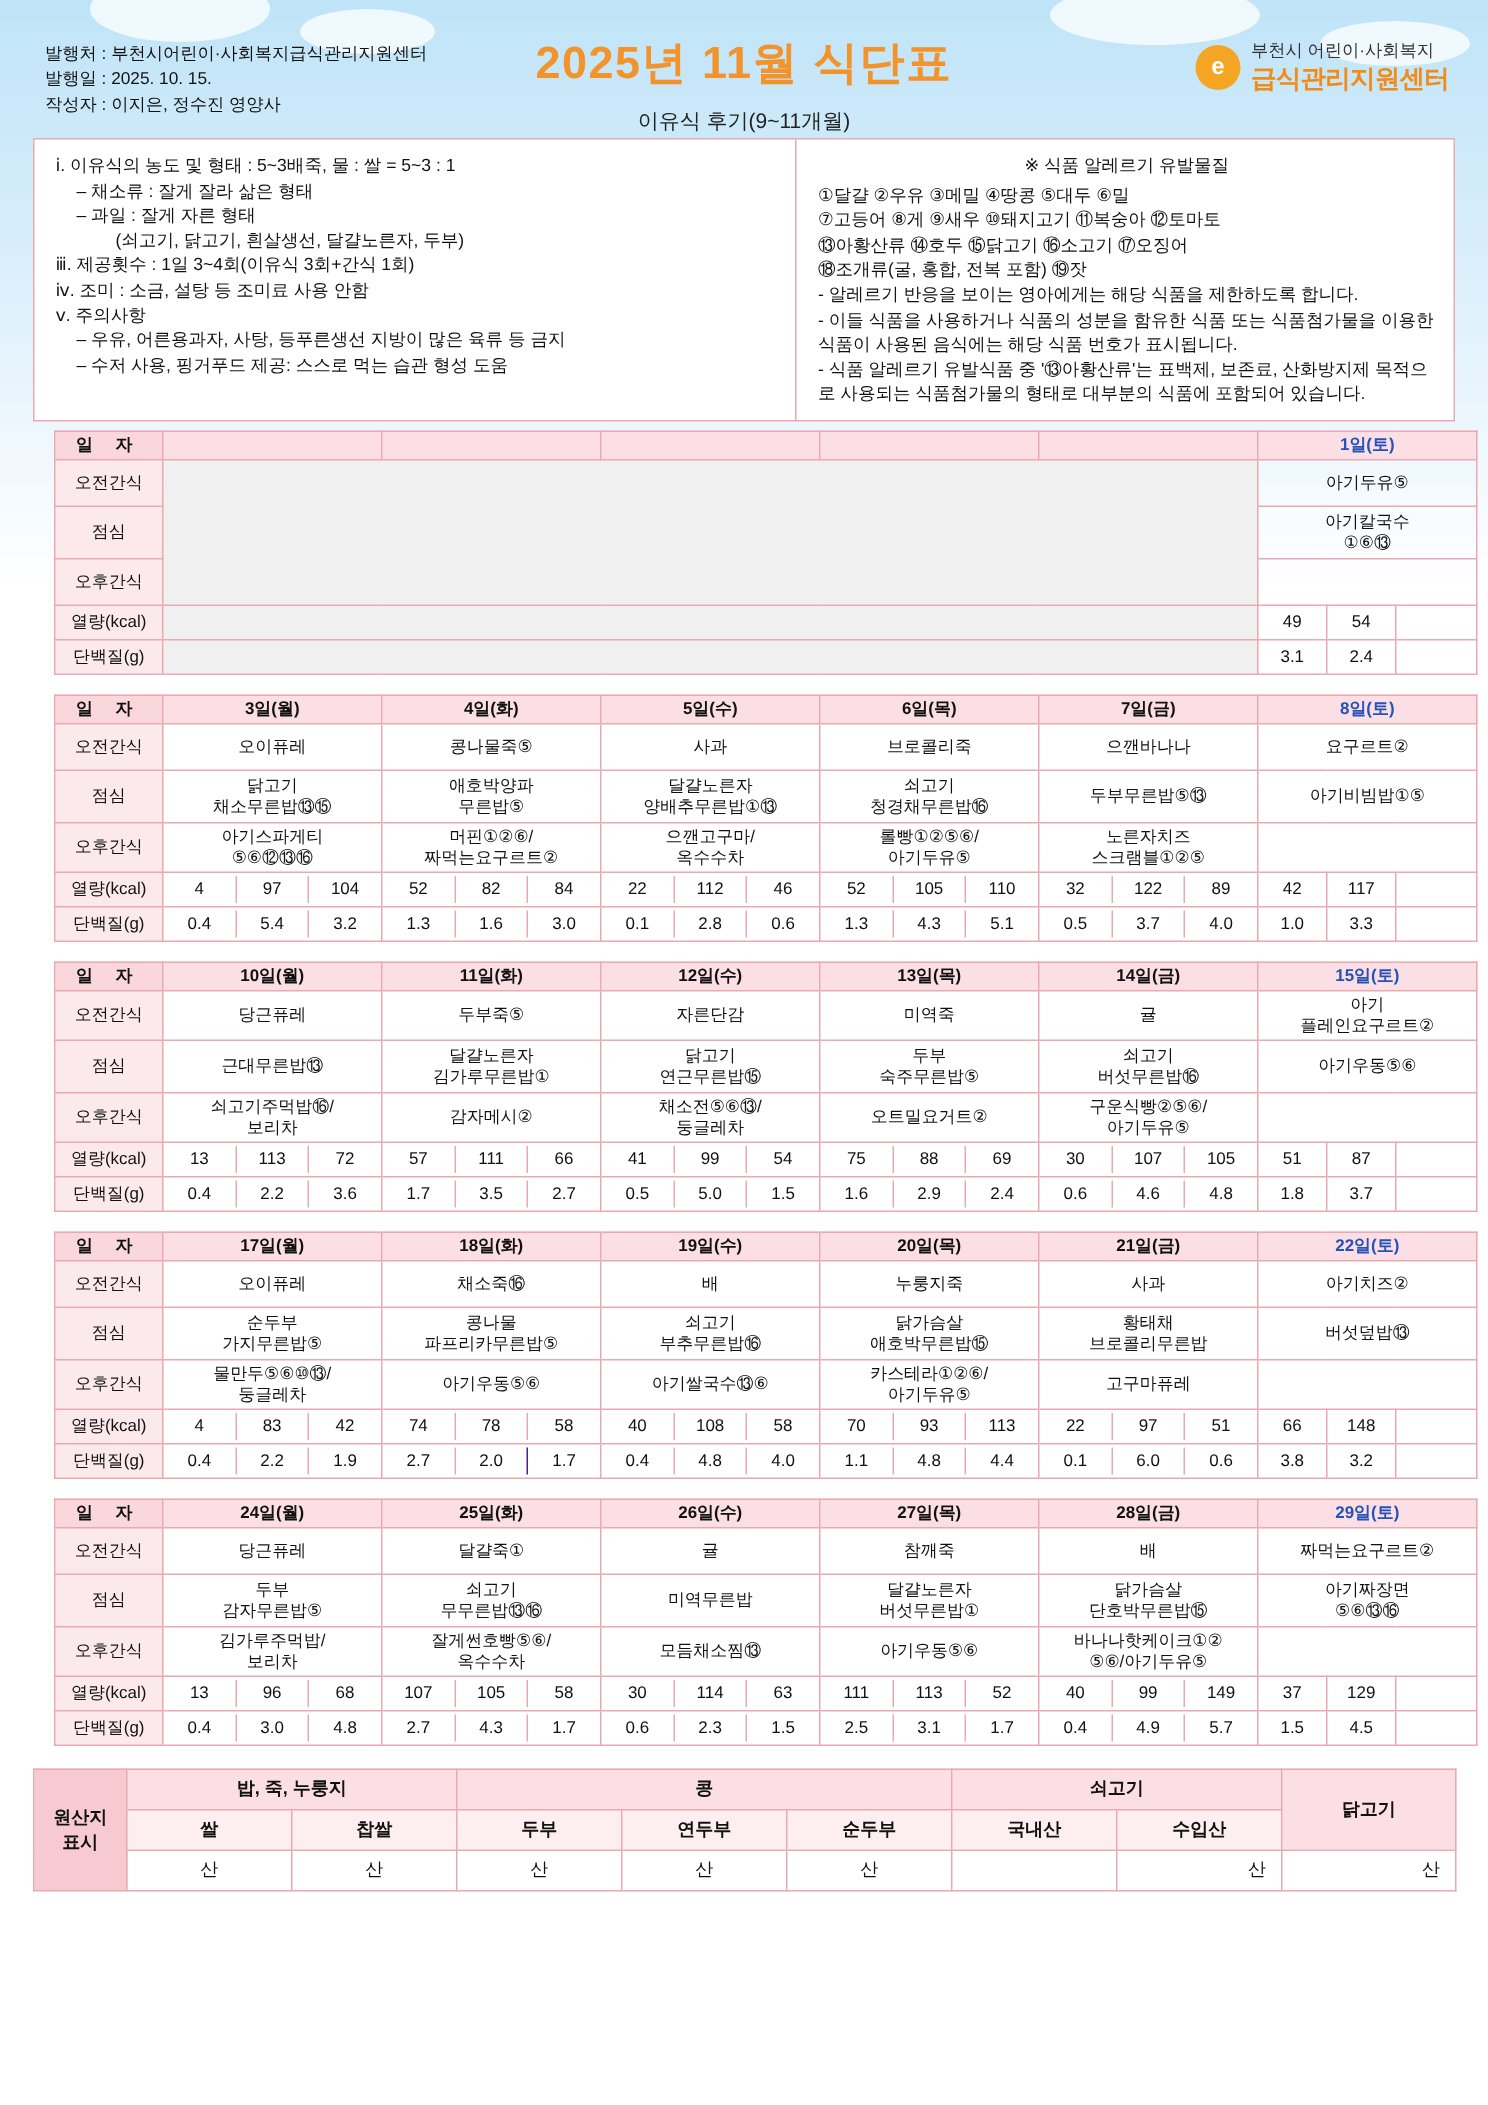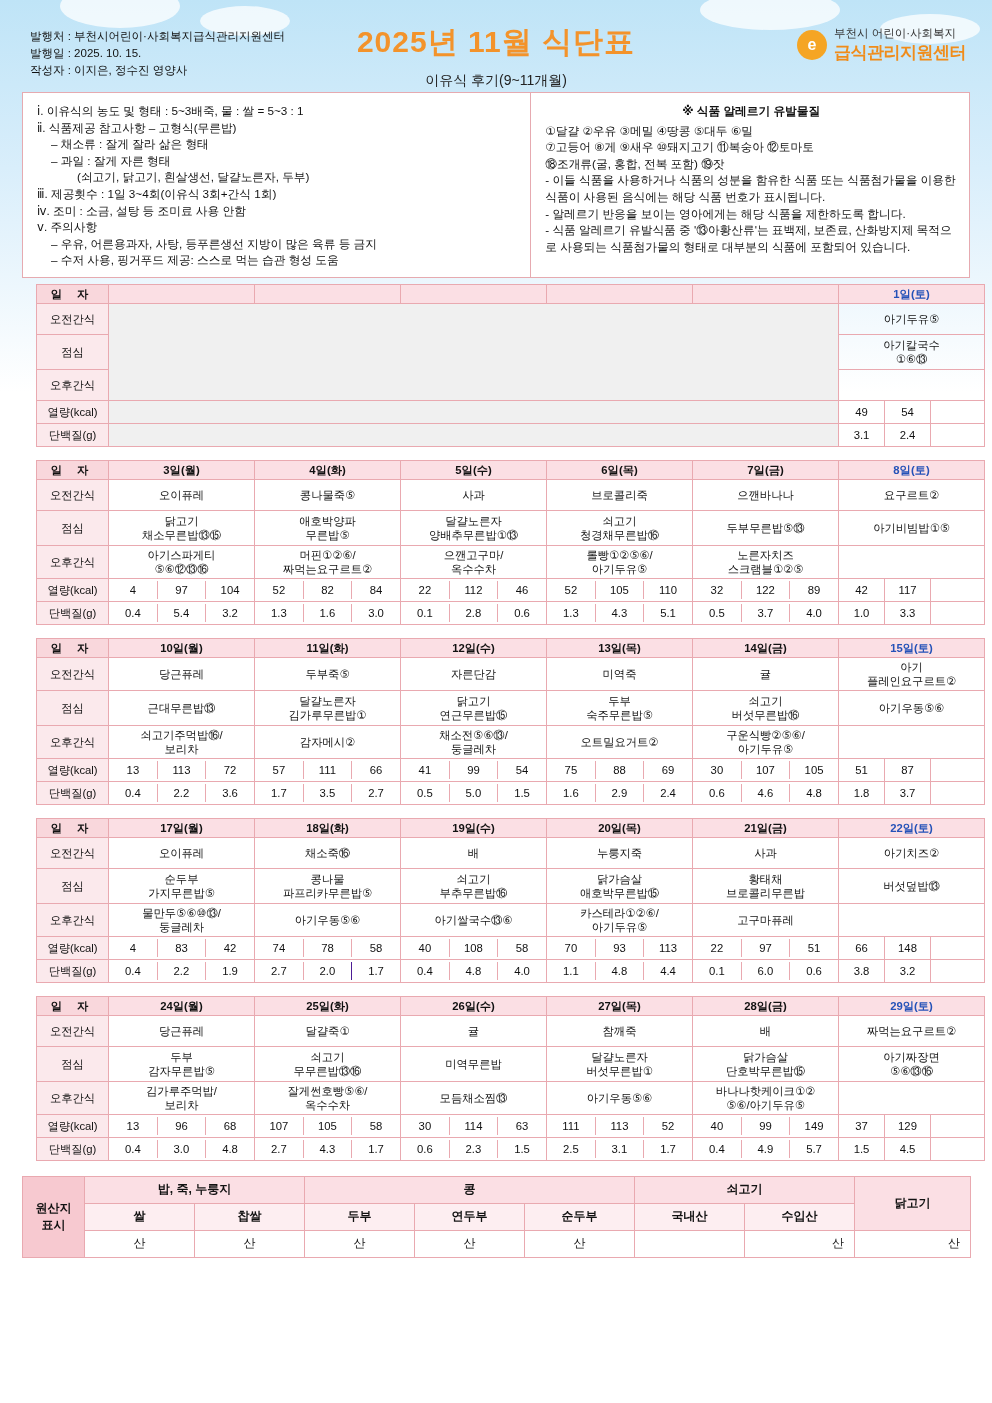--- a/index.html
+++ b/index.html
@@ -20,21 +20,21 @@
      display:flex;align-items:center;justify-content:center;font-weight:bold;}
   .logo-txt1{font-size:11.5px;color:#333;}
   .logo-txt2{font-size:17px;font-weight:bold;color:#f08c1a;letter-spacing:-.5px;}
 
   .infobox{margin:0 22px;border:1px solid #e6aab0;background:#fff;display:flex;}
   .infoL{width:54%;padding:10px 10px 8px 14px;border-right:1px solid #e6aab0;}
   .infoR{width:46%;padding:10px 12px 8px 14px;}
   .infoL div,.infoR div{font-size:11.7px;line-height:16.6px;color:#111;}
   .ind1{padding-left:14px;}
   .ind3{padding-left:40px;}
-  .alt{text-align:center;font-weight:bold;font-size:12px;margin-bottom:3px;}
+  .alt{text-align:center;font-weight:normal;font-size:12px;margin-bottom:3px;}
 
   table.menu{border-collapse:collapse;margin:6px 22px 0 36px;width:948px;table-layout:fixed;}
   table.menu td{border:1px solid #e9a9b0;font-size:11.3px;text-align:center;color:#111;line-height:14px;padding:2px 1px;}
   td.daylabel{background:#f9d7dc;font-weight:bold;font-size:12.5px;letter-spacing:6px;color:#c2414f;}
   td.dayhead{background:#fbdfe4;font-weight:bold;font-size:12.5px;}
   td.dayhead.sat{color:#2552b8;}
   td.rowlabel{background:#fbe9ec;font-size:11.3px;width:72px;}
   td.meal{height:26px;}
   td.lunch{height:30px;}
   td.kcal{height:18px;}
@@ -69,37 +69,37 @@
     <div>
       <div class="logo-txt1">부천시 어린이·사회복지</div>
       <div class="logo-txt2">급식관리지원센터</div>
     </div>
   </div>
 </div>
 
 <div class="infobox">
   <div class="infoL" id="infoLeft">
       <div class="">ⅰ. 이유식의 농도 및 형태 : 5~3배죽, 물 : 쌀 = 5~3 : 1</div>
-      <div class="">ⅱ. 식품제공 참고사항 – 고형식(무른밥)</div>
       <div class="ind1">– 채소류 : 잘게 잘라 삶은 형태</div>
       <div class="ind1">– 과일 : 잘게 자른 형태</div>
       <div class="ind3">(쇠고기, 닭고기, 흰살생선, 달걀노른자, 두부)</div>
       <div class="">ⅲ. 제공횟수 : 1일 3~4회(이유식 3회+간식 1회)</div>
       <div class="">ⅳ. 조미 : 소금, 설탕 등 조미료 사용 안함</div>
       <div class="">ⅴ. 주의사항</div>
       <div class="ind1">– 우유, 어른용과자, 사탕, 등푸른생선 지방이 많은 육류 등 금지</div>
       <div class="ind1">– 수저 사용, 핑거푸드 제공: 스스로 먹는 습관 형성 도움</div>
     </div>
   <div class="infoR" id="infoRight">
       <div class="alt">※ 식품 알레르기 유발물질</div>
       <div>①달걀  ②우유  ③메밀  ④땅콩  ⑤대두  ⑥밀</div>
       <div>⑦고등어  ⑧게  ⑨새우  ⑩돼지고기  ⑪복숭아  ⑫토마토</div>
+      <div>⑬아황산류  ⑭호두  ⑮닭고기  ⑯소고기  ⑰오징어</div>
       <div>⑱조개류(굴, 홍합, 전복 포함)  ⑲잣</div>
+      <div>- 알레르기 반응을 보이는 영아에게는 해당 식품을 제한하도록 합니다.</div>
       <div>- 이들 식품을 사용하거나 식품의 성분을 함유한 식품 또는 식품첨가물을 이용한 식품이 사용된 음식에는 해당 식품 번호가 표시됩니다.</div>
-      <div>- 알레르기 반응을 보이는 영아에게는 해당 식품을 제한하도록 합니다.</div>
       <div>- 식품 알레르기 유발식품 중 '⑬아황산류'는 표백제, 보존료, 산화방지제 목적으로 사용되는 식품첨가물의 형태로 대부분의 식품에 포함되어 있습니다.</div>
     </div>
 </div>
 
 <div id="tables">
     <table class="menu">
       <colgroup>
         <col style="width:72px">
         <col style="width:146px">
         <col style="width:146px">

